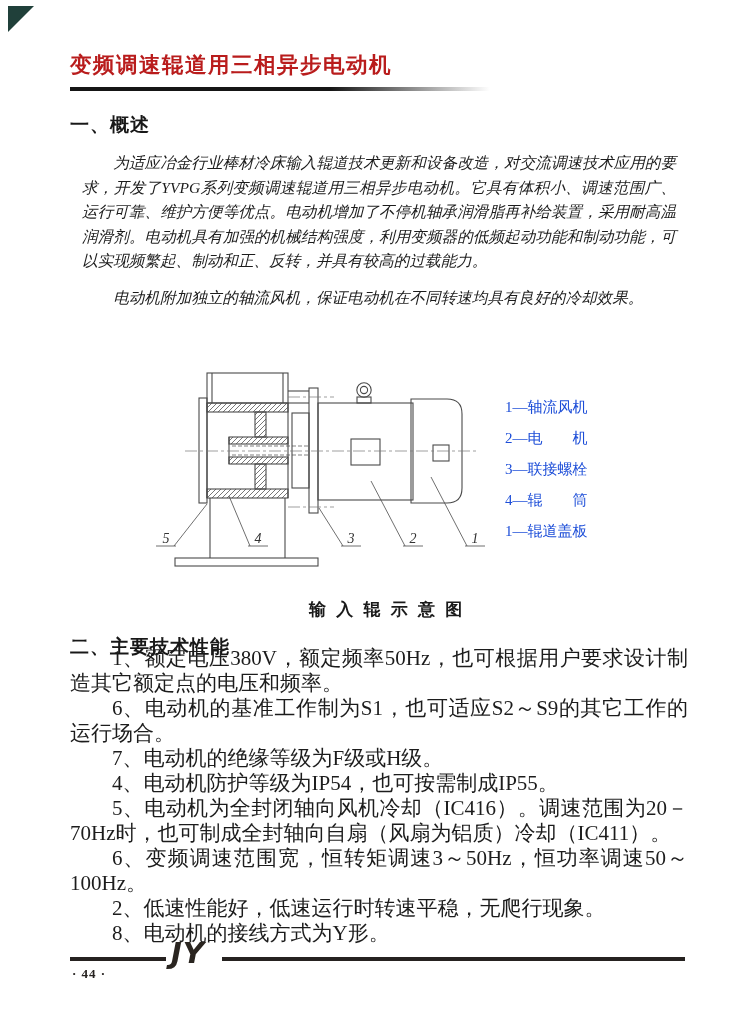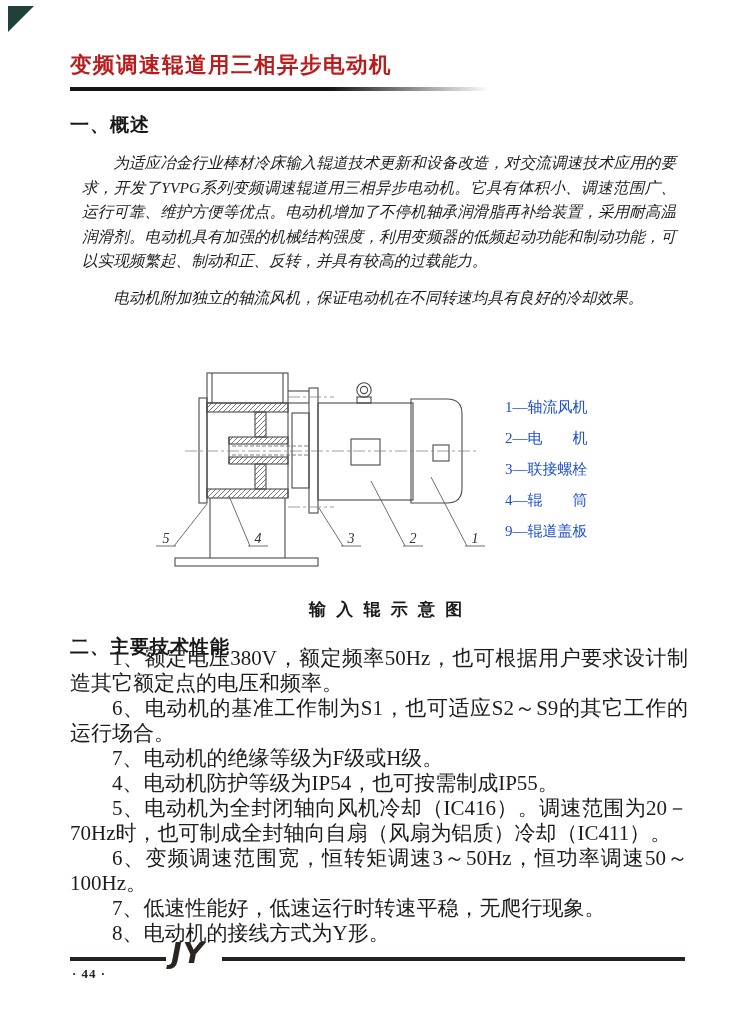--- a/index.html
+++ b/index.html
@@ -131,34 +131,34 @@
     <text x="413" y="543">2</text>
     <text x="475" y="543">1</text>
   </g>
 </svg>
 
 <div class="legend">
   <div class="legend-item">1—轴流风机</div>
   <div class="legend-item">2—电　　机</div>
   <div class="legend-item">3—联接螺栓</div>
   <div class="legend-item">4—辊　　筒</div>
-  <div class="legend-item">9—辊道盖板</div>
+  <div class="legend-item">1—辊道盖板</div>
 </div>
 
 <p class="fig-caption">输 入 辊 示 意 图</p>
 
 <h2 class="sec-heading" id="sec2-heading">二、主要技术性能</h2>
 
 <div class="perf-list">
   <p>1、额定电压380V，额定频率50Hz，也可根据用户要求设计制造其它额定点的电压和频率。</p>
   <p>6、电动机的基准工作制为S1，也可适应S2～S9的其它工作的运行场合。</p>
   <p>7、电动机的绝缘等级为F级或H级。</p>
   <p>4、电动机防护等级为IP54，也可按需制成IP55。</p>
   <p>5、电动机为全封闭轴向风机冷却（IC416）。调速范围为20－70Hz时，也可制成全封轴向自扇（风扇为铝质）冷却（IC411）。</p>
   <p>6、变频调速范围宽，恒转矩调速3～50Hz，恒功率调速50～100Hz。</p>
-  <p>7、低速性能好，低速运行时转速平稳，无爬行现象。</p>
+  <p>2、低速性能好，低速运行时转速平稳，无爬行现象。</p>
   <p>8、电动机的接线方式为Y形。</p>
 </div>
 
 <div class="footer-rule" id="footer-rule-left"></div>
 <div class="brand-logo">JY</div>
 <div class="footer-rule" id="footer-rule-right"></div>
 <div class="page-number">· 44 ·</div>
 
 </body></html>

